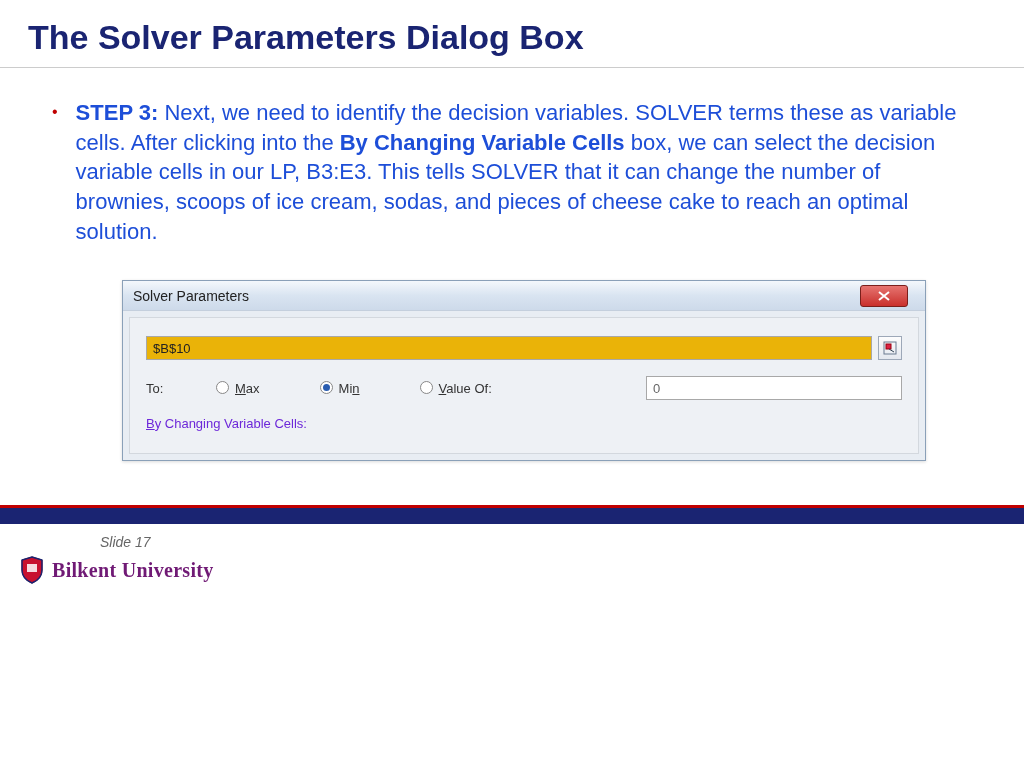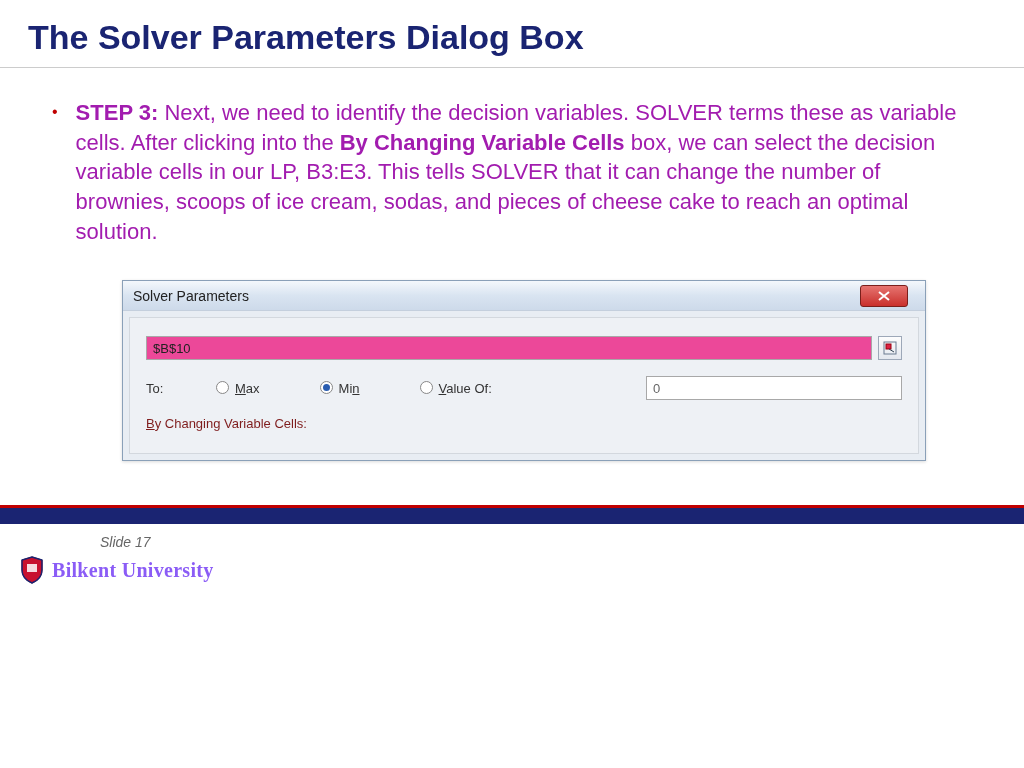--- a/index.html
+++ b/index.html
@@ -6,58 +6,58 @@
   body { width: 1024px; height: 768px; font-family: Arial, Helvetica, sans-serif; background: #fff; position: relative; overflow: hidden; }
 
   .slide { width: 1024px; height: 592px; position: relative; }
 
   .title { color: #1a2472; font-size: 34px; font-weight: bold; padding: 18px 28px 10px 28px; }
   .title-underline { height: 1px; background: #ccc; margin: 0 0 0 0; }
 
   .content { padding: 30px 48px 0 48px; }
   .bullet-row { display: flex; align-items: flex-start; }
   .bullet-dot { color: #c00000; font-size: 16px; line-height: 28px; padding-right: 18px; padding-left:4px; }
-  .bullet-text { font-size: 22px; line-height: 1.35; color: #a21caf; }
+  .bullet-text { font-size: 22px; line-height: 1.35; color: #1d4ed8; }
   .bullet-text b { font-weight: bold; }
 
   
   .dialog-wrap { margin: 34px 50px 0 74px; border: 1px solid #8aa0b8; background: #e8edf3; box-shadow: 0 1px 3px rgba(0,0,0,.15); }
   .dialog-titlebar { display:flex; align-items:center; justify-content:space-between; height:30px;
     background: linear-gradient(#f4f8fc, #d9e4f1 50%, #cddaea); padding: 0 13px 0 10px; border-bottom:1px solid #c4cfdd; }
   .dialog-title { font-family: "Segoe UI", Tahoma, sans-serif; font-size: 14px; color:#222; }
   .close-btn { width: 48px; height: 22px; margin-right:4px; display:flex; align-items:center; justify-content:center;
     background: linear-gradient(#e67470, #c9302c); border:1px solid #7a1f1b; border-radius:3px; color:#fff; font-weight:bold; font-size:12px; }
   .close-btn svg { display:block; }
 
   .dialog-body { padding: 18px 16px 14px 16px; background:#eef1f5; border:1px solid #d3d8de; margin:6px; }
   .row { display:flex; align-items:center; margin-bottom: 16px; font-family:"Segoe UI",Tahoma,sans-serif; font-size:13px; color:#333; }
   .label { flex: 0 0 210px; }
   .label.sm { flex: 0 0 70px; }
   .underline-letter { text-decoration: underline; }
 
-  .textbox { flex:1; height:24px; background:#ec4899; border:1px solid #a8a8a8; padding:2px 6px; font-family:"Segoe UI",Tahoma,sans-serif; font-size:13px; color:#222; display:flex; align-items:center; }
+  .textbox { flex:1; height:24px; background:#eab308; border:1px solid #a8a8a8; padding:2px 6px; font-family:"Segoe UI",Tahoma,sans-serif; font-size:13px; color:#222; display:flex; align-items:center; }
   .range-btn { width:24px; height:24px; margin-left:6px; border:1px solid #9da8b8; background:linear-gradient(#fdfdfd,#e4e8ef); display:flex; align-items:center; justify-content:center; }
   .range-btn svg { display:block; }
 
   .radio-group { display:flex; align-items:center; gap: 60px; flex:0 0 400px; }
   .radio { display:flex; gap:6px; }
   .radio-dot { width:13px; height:13px; border-radius:50%; border:1px solid #888; background:#fff; display:flex; align-items:center; justify-content:center; }
   .radio-dot.checked::after { content:""; width:7px; height:7px; border-radius:50%; background:#2a5db0; }
   .value-box { flex:1; height:24px; background:#fff; border:1px solid #a8a8a8; padding:2px 6px; margin-left: 30px; color:#666; font-size:13px; display:flex; align-items:center; }
 
-  .section-label { font-family:"Segoe UI",Tahoma,sans-serif; font-size:13px; color:#7f1d1d; margin-bottom: 8px; }
+  .section-label { font-family:"Segoe UI",Tahoma,sans-serif; font-size:13px; color:#6d28d9; margin-bottom: 8px; }
 
   
   .footer { position:absolute; bottom:0; left:0; right:0; }
   .red-line { height:3px; background:#c00000; }
   .bar { height:16px; background:#1a2472; }
   .slide-num { font-style:italic; font-size:14px; color:#666; padding: 10px 0 0 100px; }
   .uni { display:flex; align-items:center; gap:8px; padding: 6px 0 8px 20px; }
   .shield { width:24px; height:28px; }
-  .uni-name { font-family: Georgia, 'Times New Roman', serif; font-weight:bold; font-size:20px; color:#8b5cf6; letter-spacing:.3px; }
+  .uni-name { font-family: Georgia, 'Times New Roman', serif; font-weight:bold; font-size:20px; color:#701a75; letter-spacing:.3px; }
 </style>
 </head>
 <body>
 
 <div class="slide">
   <div class="title">The Solver Parameters Dialog Box</div>
   <div class="title-underline"></div>
 
   <div class="content">
     <div class="bullet-row">

